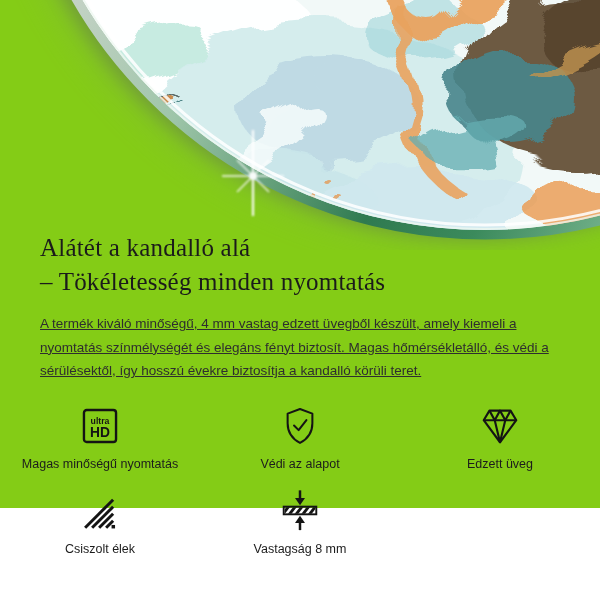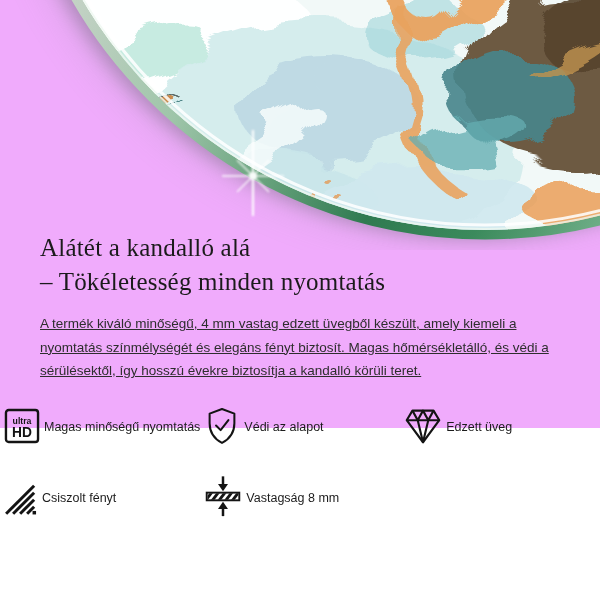--- a/index.html
+++ b/index.html
@@ -1,37 +1,37 @@
 <!DOCTYPE html>
 <html lang="hu"><head>
 <meta charset="utf-8">
 <style>
   html,body{margin:0;padding:0;}
   body{
     width:600px;height:600px;background:#ffffff;
     font-family:"Liberation Sans","DejaVu Sans",sans-serif;
     overflow:hidden;
   }
-  .stage{position:relative;width:600px;height:428px;background:#f0abfc;}
+  .stage{position:relative;width:600px;height:508px;background:#84cc16;}
   .hero{position:absolute;top:0;left:0;width:600px;height:250px;}
   .title{
     position:absolute;top:231px;left:40px;width:540px;
     font-family:"Liberation Serif","DejaVu Serif",serif;
     font-size:25px;line-height:34px;color:#1b1b1b;
     font-weight:400;letter-spacing:.2px;
   }
   .desc{
     position:absolute;top:312px;left:40px;width:537px;
     font-size:13.5px;line-height:23.5px;color:#2e2e2e;
   }
   .features{
     position:absolute;top:396px;left:0;width:600px;
     display:grid;grid-template-columns:repeat(3,1fr);row-gap:10px;
   }
-  .feature{display:flex;flex-direction:row;align-items:center;}
+  .feature{display:flex;flex-direction:column;align-items:center;}
   .ficon{height:52px;display:flex;align-items:flex-end;justify-content:center;margin-bottom:9px;}
   .flabel{font-size:12.5px;color:#1c1c1c;white-space:nowrap;}
   .ic{stroke:#141414;fill:none;stroke-width:2.2;}
 </style>
 </head>
 <body>
 
 <div class="stage">
 
   <svg class="hero" width="600" height="250" viewBox="0 0 600 250" aria-hidden="true">
@@ -160,21 +160,21 @@
     <div class="feature">
       <div class="ficon">
         <svg width="42" height="42" viewBox="0 0 48 48" aria-hidden="true">
           <line x1="7" y1="42" x2="39" y2="10" stroke="#141414" stroke-width="3.4"></line>
           <line x1="15" y1="42" x2="39" y2="18" stroke="#141414" stroke-width="3.4"></line>
           <line x1="23" y1="42" x2="39" y2="26" stroke="#141414" stroke-width="3.4"></line>
           <line x1="31" y1="42" x2="39" y2="34" stroke="#141414" stroke-width="3.4"></line>
           <rect x="37.2" y="38.8" width="4" height="4" fill="#141414"></rect>
         </svg>
       </div>
-      <div class="flabel">Csiszolt fényt</div>
+      <div class="flabel">Csiszolt élek</div>
     </div>
 
     <div class="feature">
       <div class="ficon">
         <svg width="46" height="46" viewBox="0 0 48 48" aria-hidden="true">
           <defs>
               <clipPath id="barClip">
                 <rect x="8" y="21" width="32" height="7"></rect>
               </clipPath>
             </defs>

